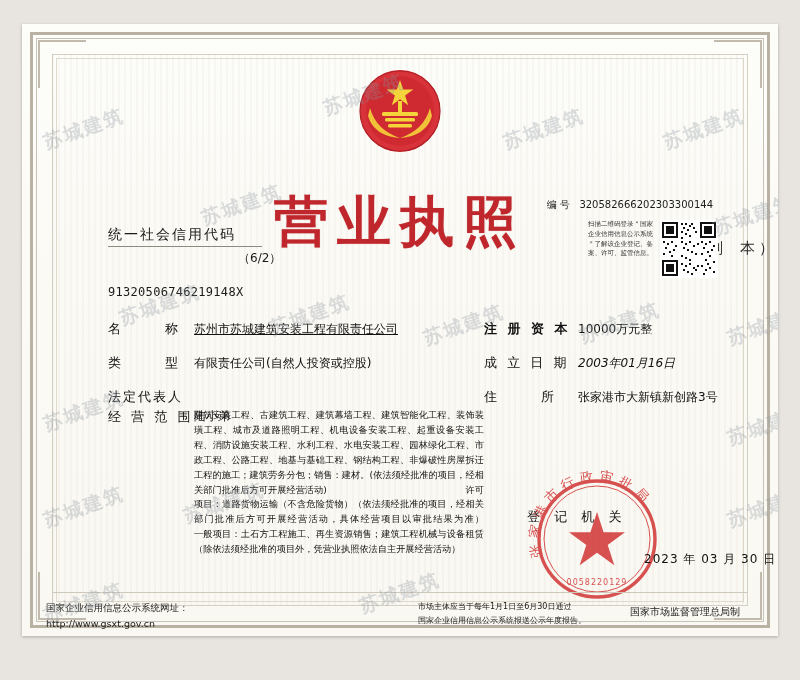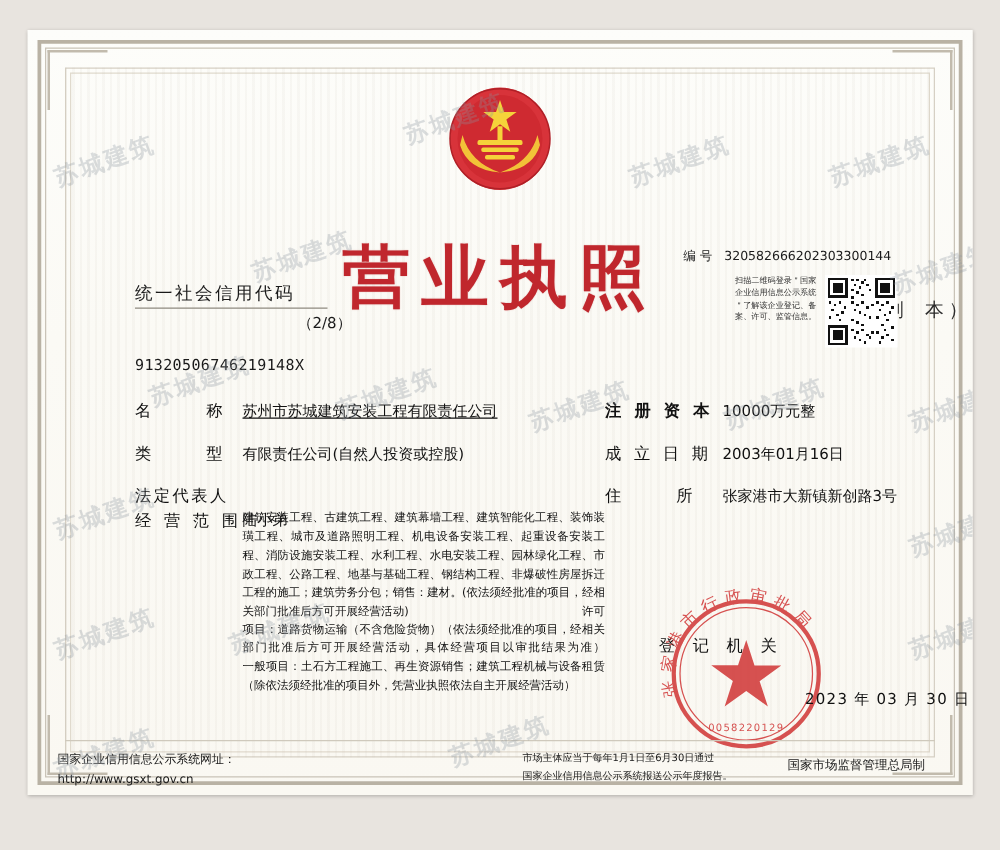--- a/index.html
+++ b/index.html
@@ -172,21 +172,21 @@
       <circle cx="46" cy="43" r="40" fill="none" stroke="#b02027" stroke-width="1.2"></circle>
     </svg>
   </div>
 
   <div class="title">营业执照</div>
   <div class="subtitle">（副 本）</div>
 
   <div class="credit-label">统一社会信用代码</div>
   <div class="credit-rule"></div>
   <div class="credit-value">91320506746219148X</div>
-  <div class="credit-part">（2/8）</div>
+  <div class="credit-part">（6/2）</div>
 
   <div class="number">
     <span>编 号</span>
     &nbsp;
     <span>320582666202303300144</span>
   </div>
   <div class="qr-note">扫描二维码登录＂国家企业信用信息公示系统＂了解该企业登记、备案、许可、监管信息。</div>
   <div class="qr">
     <svg viewBox="0 0 58 58" width="58" height="58" shape-rendering="crispEdges">
       <rect width="58" height="58" fill="#ffffff"></rect>
@@ -272,21 +272,21 @@
   <div class="field-label" style="left:86px;top:364px;letter-spacing:2px;">法定代表人</div>
   <div class="field-value" style="left:172px;top:384px;text-align:right;">陆小弟</div>
 
   <div class="field-label" style="left:86px;top:384px;letter-spacing:3px;">经 营 范 围</div>
   <div class="scope-value">建筑安装工程、古建筑工程、建筑幕墙工程、建筑智能化工程、装饰装璜工程、城市及道路照明工程、机电设备安装工程、起重设备安装工程、消防设施安装工程、水利工程、水电安装工程、园林绿化工程、市政工程、公路工程、地基与基础工程、钢结构工程、非爆破性房屋拆迁工程的施工；建筑劳务分包；销售：建材。(依法须经批准的项目，经相关部门批准后方可开展经营活动)　　　　　　　　　　　　　　　许可项目：道路货物运输（不含危险货物）（依法须经批准的项目，经相关部门批准后方可开展经营活动，具体经营项目以审批结果为准）　　　　　　　　　　　　　　　一般项目：土石方工程施工、再生资源销售；建筑工程机械与设备租赁（除依法须经批准的项目外，凭营业执照依法自主开展经营活动）</div>
 
   <div class="field-label" style="left:462px;top:296px;letter-spacing:3px;font-weight:bold;">注 册 资 本</div>
   <div class="field-value" style="left:556px;top:297px;">10000万元整</div>
 
   <div class="field-label" style="left:462px;top:330px;letter-spacing:3px;">成 立 日 期</div>
-  <div class="field-value" style="left:556px;top:331px;">2003年01月16日</div>
+  <div class="field-value" style="left:556px;top:331px;font-style:italic;">2003年01月16日</div>
 
   <div class="field-label" style="left:462px;top:364px;">住　　所</div>
   <div class="field-value" style="left:556px;top:365px;">张家港市大新镇新创路3号</div>
 
   <div class="registrar">登 记 机 关</div>
   <div class="seal">
     <svg viewBox="0 0 150 150" width="150" height="150">
       <g opacity=".82">
         <circle cx="75" cy="75" r="58" fill="none" stroke="#cf2d2d" stroke-width="3.4"></circle>
         <circle cx="75" cy="75" r="53" fill="none" stroke="#cf2d2d" stroke-width="1"></circle>

